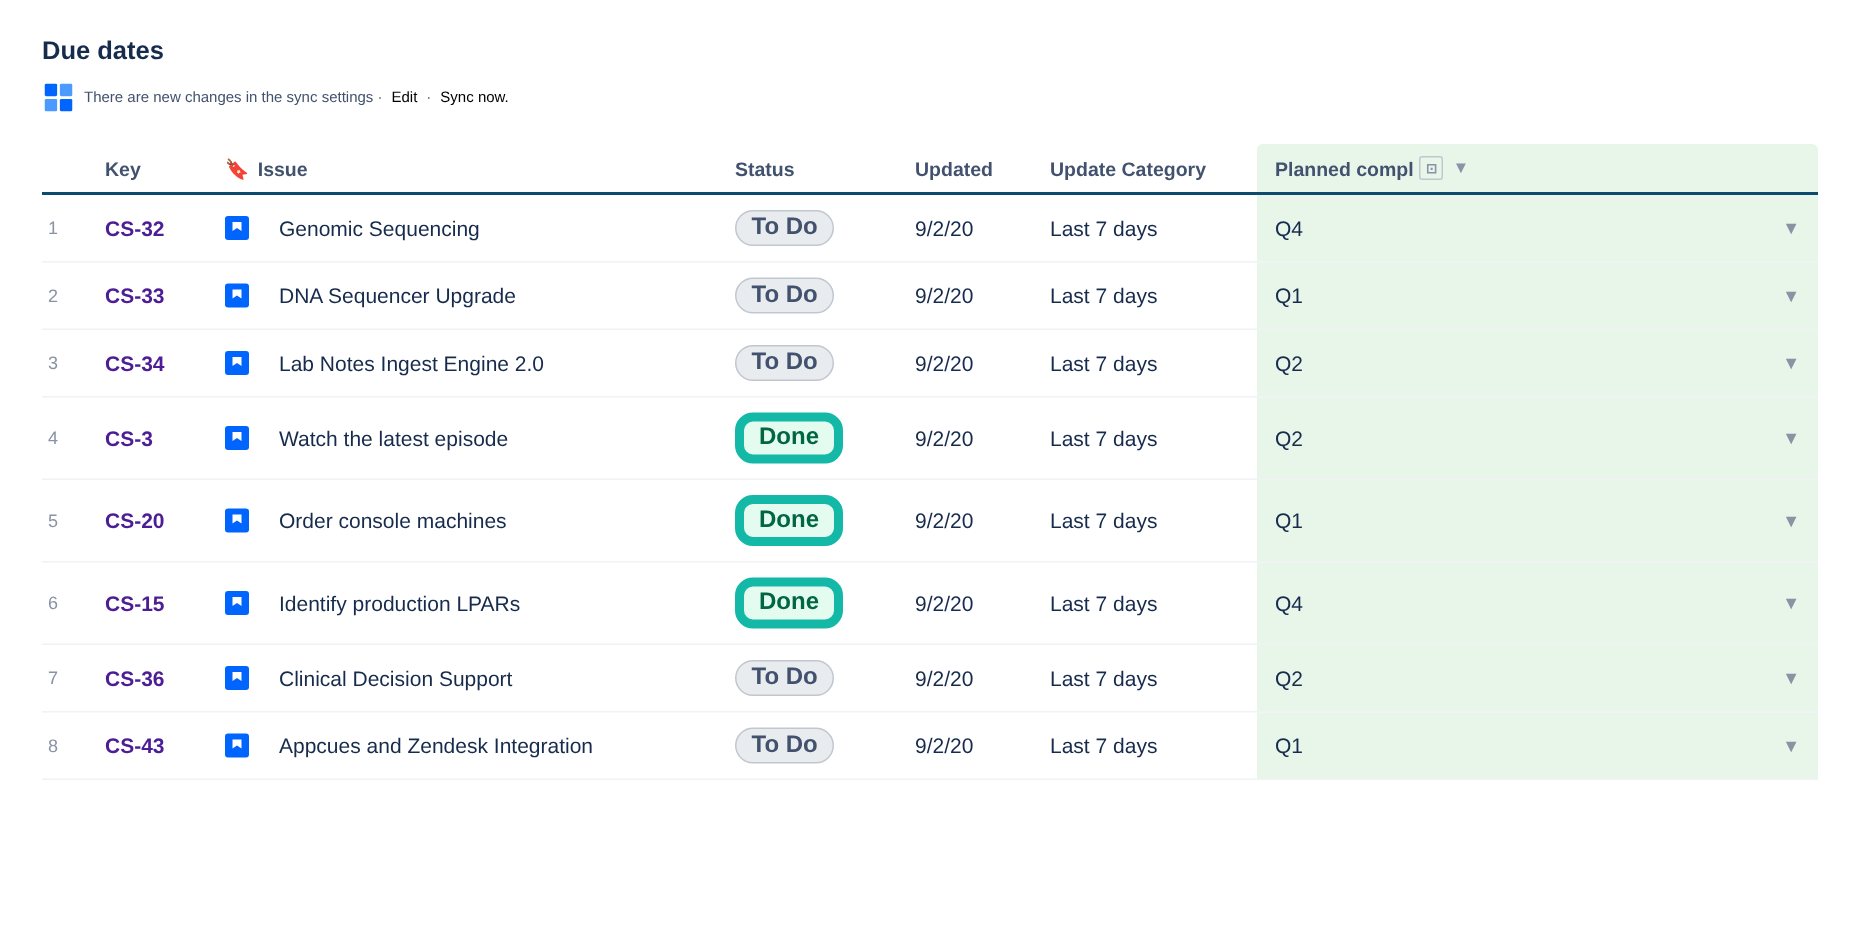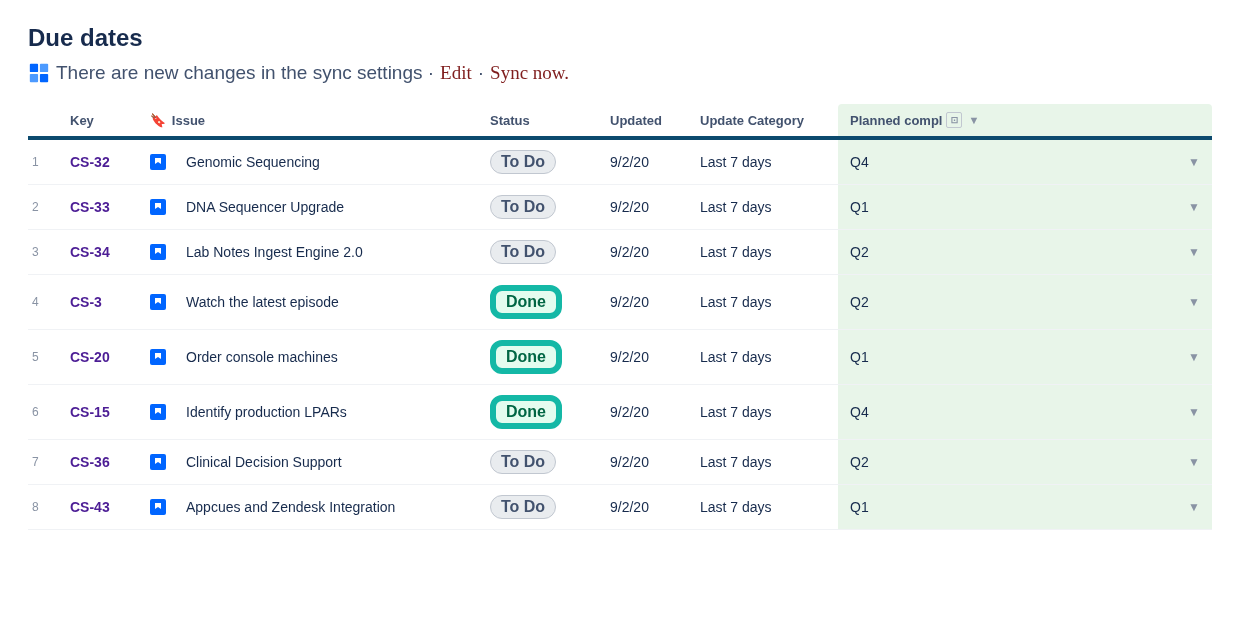--- a/index.html
+++ b/index.html
@@ -4,55 +4,54 @@
   <style>
     * { box-sizing: border-box; margin: 0; padding: 0; }
     body {
       font-family: -apple-system, BlinkMacSystemFont, 'Segoe UI', sans-serif;
       font-size: 14px;
       background: #fff;
       color: #172b4d;
       padding: 24px 28px;
     }
     h1 {
-      font-size: 24px;
+      font-size: 17px;
       font-weight: 700;
       margin-bottom: 10px;
       color: #172b4d;
     }
     .sync-bar {
       display: flex;
       align-items: center;
       gap: 6px;
       margin-bottom: 20px;
-      font-size: 19px;
+      font-size: 10px;
       color: #42526e;
     }
     .sync-icon {
       width: 22px;
       height: 22px;
       flex-shrink: 0;
     }
     .sync-link {
-      color: #7f1d1d;
+      color: #000000;
       text-decoration: none;
       cursor: pointer;
-      font-family: Liberation Serif, serif;
     }
 
     .table-wrapper {
       width: 100%;
       overflow: hidden;
     }
     table {
       width: 100%;
       border-collapse: collapse;
     }
     thead tr {
-      border-bottom: 4px solid #0c4a6e;
+      border-bottom: 2px solid #0c4a6e;
     }
     th {
       text-align: left;
       font-weight: 600;
       font-size: 13px;
       color: #42526e;
       padding: 8px 12px;
       white-space: nowrap;
     }
     th.col-num { width: 30px; padding-left: 4px; }

